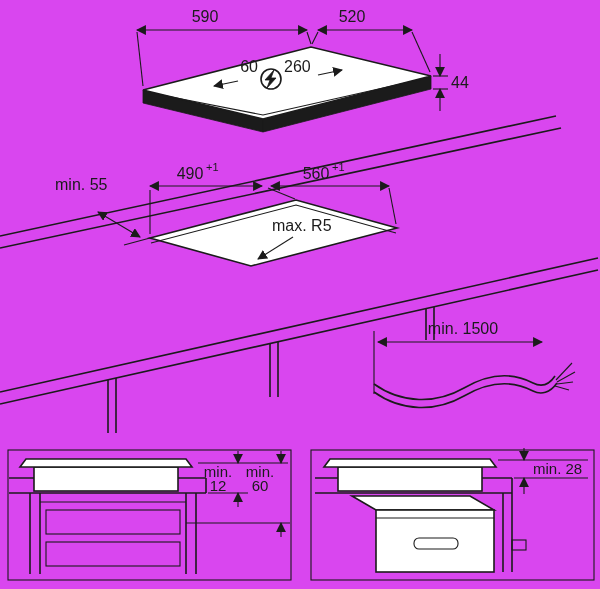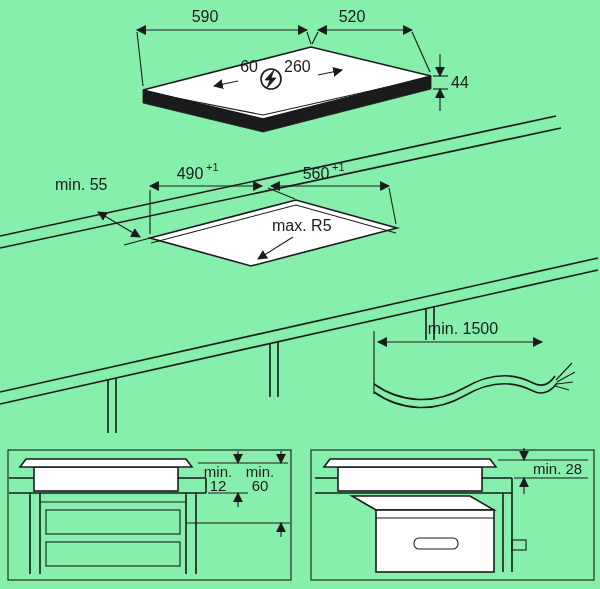--- a/index.html
+++ b/index.html
@@ -1,16 +1,16 @@
 <!DOCTYPE html>
 <html><head>
 <meta charset="utf-8">
 <style>
   html,body{margin:0;padding:0;background:#ffffff;}
-  .stage{width:600px;height:589px;background:#86efac;position:relative;overflow:hidden;
+  .stage{width:600px;height:589px;background:#d946ef;position:relative;overflow:hidden;
          font-family:"Liberation Sans",sans-serif;}
   svg{display:block}
   svg text{font-family:"Liberation Sans",sans-serif;fill:#1b1b1b}
   .t16{font-size:16px}
   .t15{font-size:15px}
   .t11{font-size:11px}
   .ln{fill:none;stroke:#1b1b1b;stroke-width:1.6}
   .lnthin{fill:none;stroke:#1b1b1b;stroke-width:1.1}
   .dim{fill:none;stroke:#1b1b1b;stroke-width:1.1}
   .wfill{fill:#ffffff;stroke:#1b1b1b;stroke-width:1.6}

